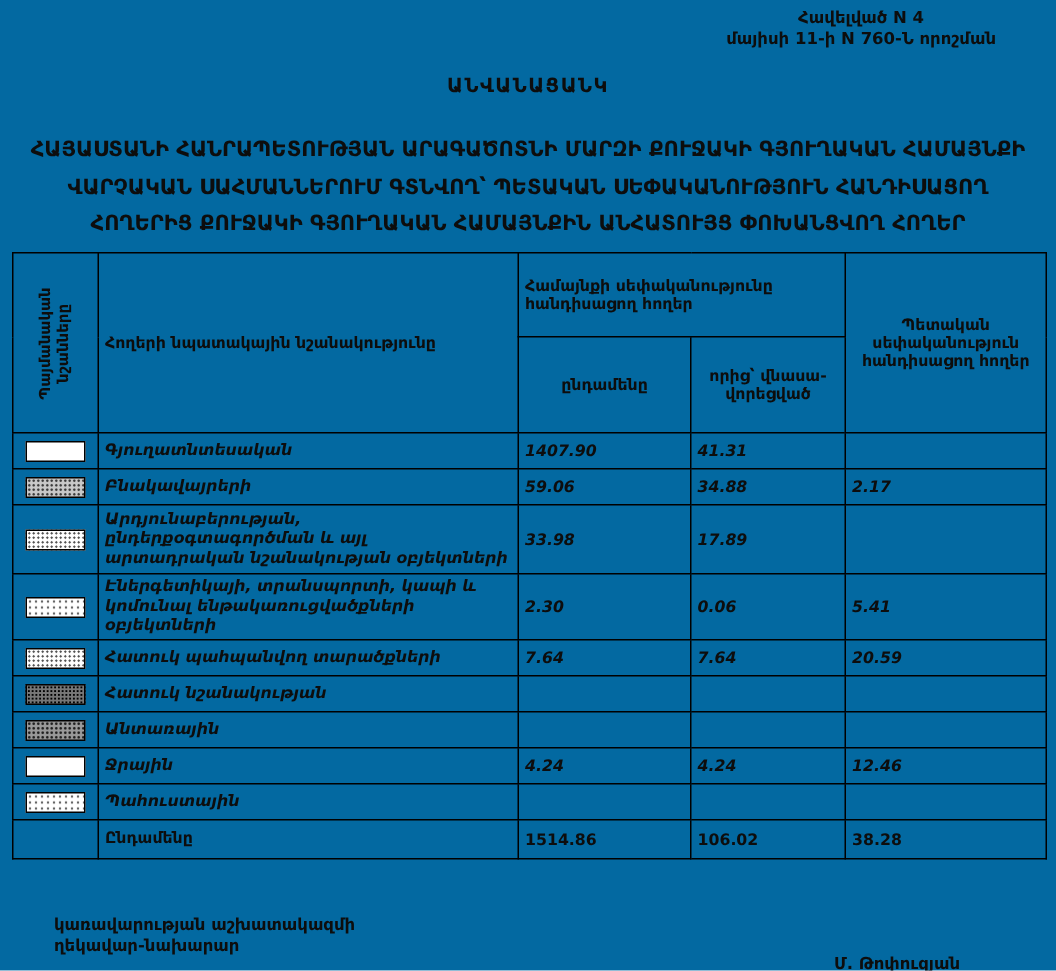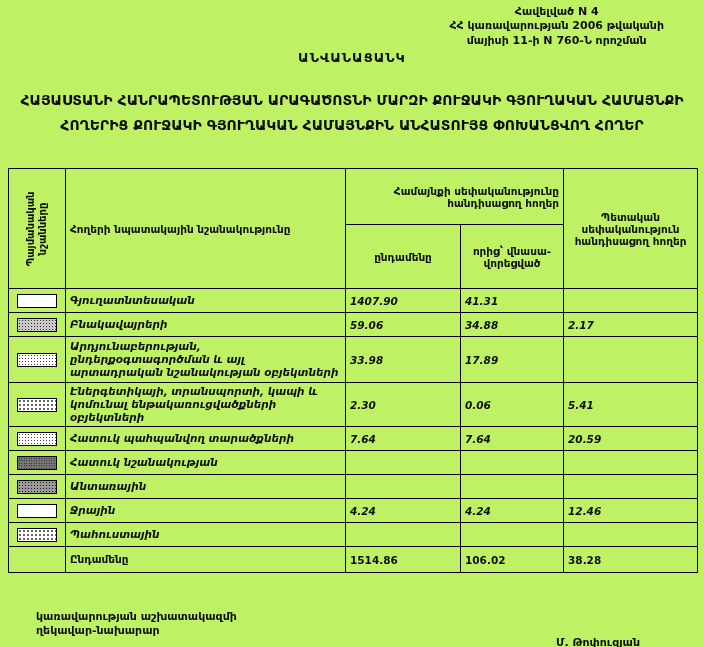--- a/index.html
+++ b/index.html
@@ -5,21 +5,21 @@
   * { box-sizing: border-box; margin: 0; padding: 0; }
   html, body { background: #ffffff; }
   body {
     width: 704px; height: 647px;
     font-family: "DejaVu Sans", sans-serif;
     color: #0d0d0d;
     font-weight: bold;
     position: relative;
     overflow: hidden;
   }
-  .page { position: relative; width: 704px; height: 647px; background: #bef264; }
+  .page { position: relative; width: 704px; height: 647px; background: #0369a1; }
 
   .annex {
     position: absolute; top: 5px; right: 40px;
     text-align: center; font-size: 11px; line-height: 1.3;
   }
   .doc-title {
     position: absolute; top: 50px; left: 0; width: 100%;
     text-align: center; font-size: 13px; letter-spacing: 1px;
   }
   .subtitle {
@@ -31,21 +31,21 @@
     position: absolute; top: 168px; left: 8px;
     width: 689px; border-collapse: collapse; table-layout: fixed;
   }
   table.land th, table.land td {
     border: 1px solid #000;
     font-size: 10.5px;
     vertical-align: middle;
     padding: 2px 4px;
   }
   th.c-purpose-h { text-align: left; padding-left: 7px; font-weight: bold; }
-  th.group-h { text-align: right; }
+  th.group-h { text-align: left; }
   th.sub-h { text-align: center; }
   th.state-h { text-align: center; }
 
   .vhead { position: relative; padding: 0; }
   .vhead .rot {
     position: absolute; left: 50%; top: 50%;
     transform: translate(-50%, -50%) rotate(-90deg);
     width: 112px; text-align: center;
     font-size: 10px; line-height: 1.2;
   }
@@ -101,28 +101,28 @@
     font-size: 11px;
   }
 </style>
 </head>
 <body>
 
 <div class="page">
 
   <div class="annex">
     <div>Հավելված N 4</div>
-    <div>ՀՀ կառավարության 2006 թվականի</div>
     <div>մայիսի 11-ի N 760-Ն որոշման</div>
   </div>
 
   <div class="doc-title">ԱՆՎԱՆԱՑԱՆԿ</div>
 
   <div class="subtitle">
     <div>ՀԱՅԱՍՏԱՆԻ ՀԱՆՐԱՊԵՏՈՒԹՅԱՆ ԱՐԱԳԱԾՈՏՆԻ ՄԱՐԶԻ ՔՈՒՋԱԿԻ ԳՅՈՒՂԱԿԱՆ ՀԱՄԱՅՆՔԻ</div>
+    <div>ՎԱՐՉԱԿԱՆ ՍԱՀՄԱՆՆԵՐՈՒՄ ԳՏՆՎՈՂ՝ ՊԵՏԱԿԱՆ ՍԵՓԱԿԱՆՈՒԹՅՈՒՆ ՀԱՆԴԻՍԱՑՈՂ</div>
     <div>ՀՈՂԵՐԻՑ ՔՈՒՋԱԿԻ ԳՅՈՒՂԱԿԱՆ ՀԱՄԱՅՆՔԻՆ ԱՆՀԱՏՈՒՅՑ ՓՈԽԱՆՑՎՈՂ ՀՈՂԵՐ</div>
   </div>
 
   <table class="land">
     <colgroup>
       <col style="width:57px">
       <col style="width:280px">
       <col style="width:115px">
       <col style="width:103px">
       <col style="width:134px">

